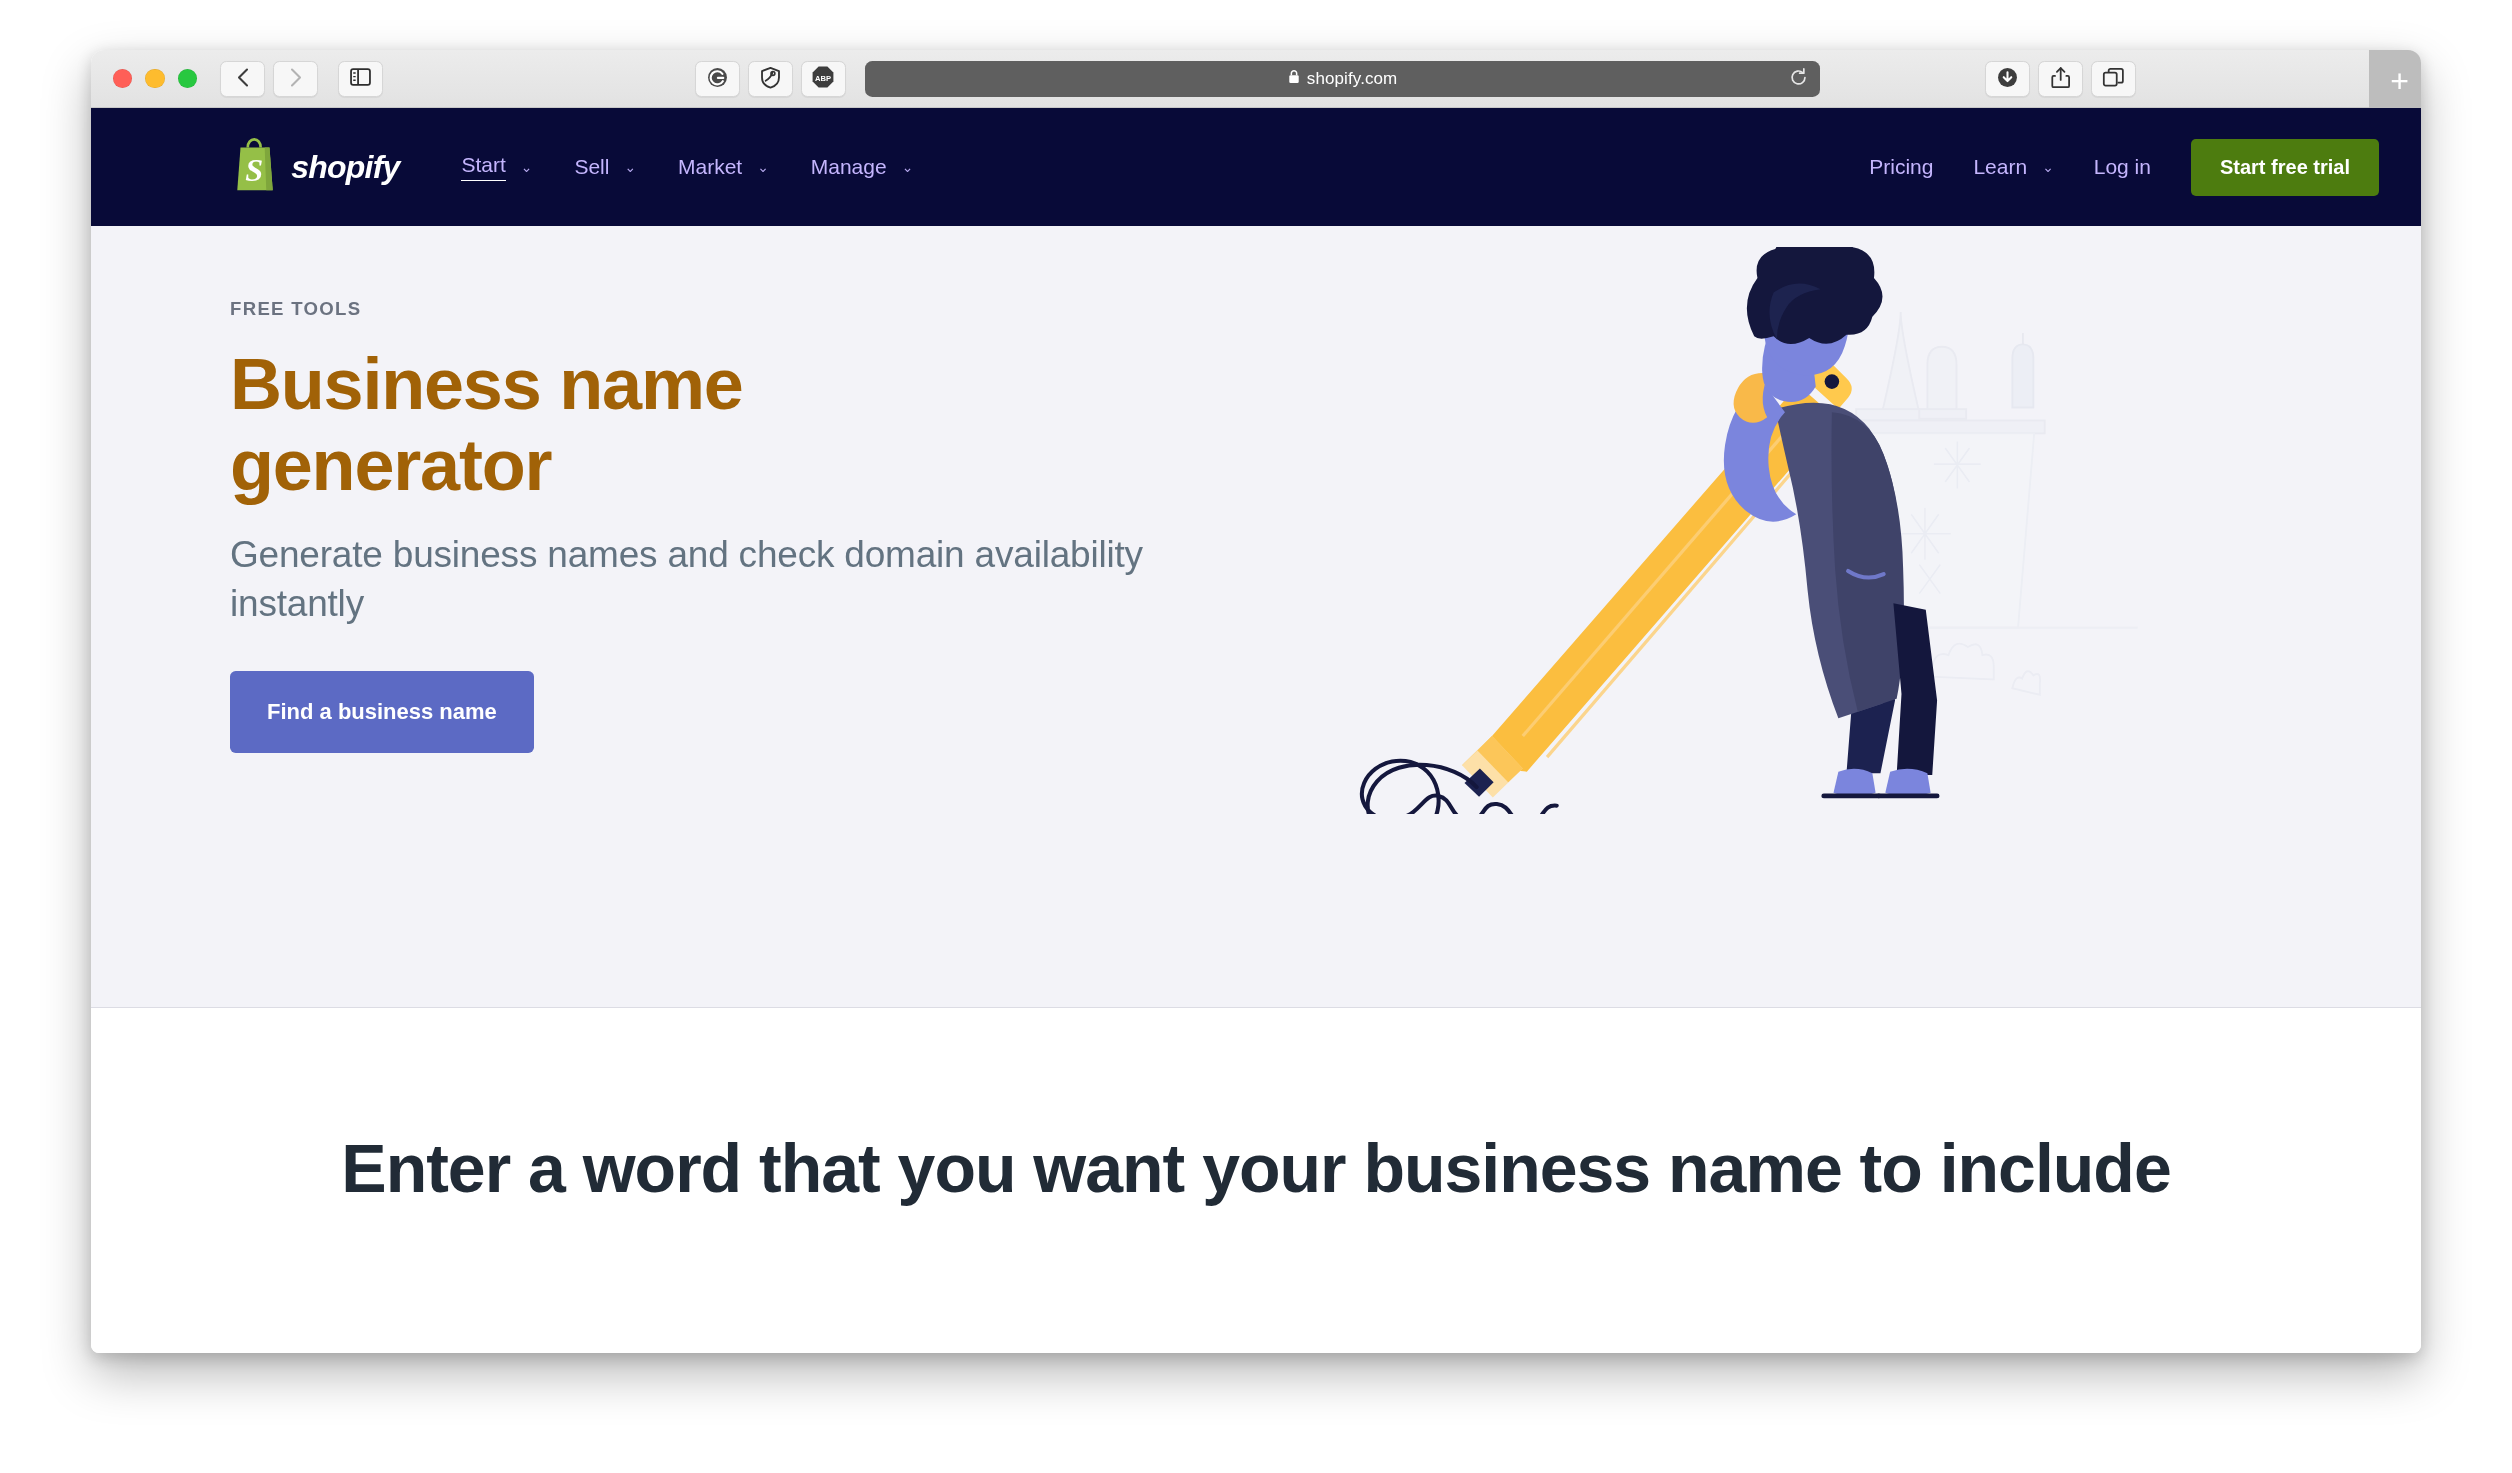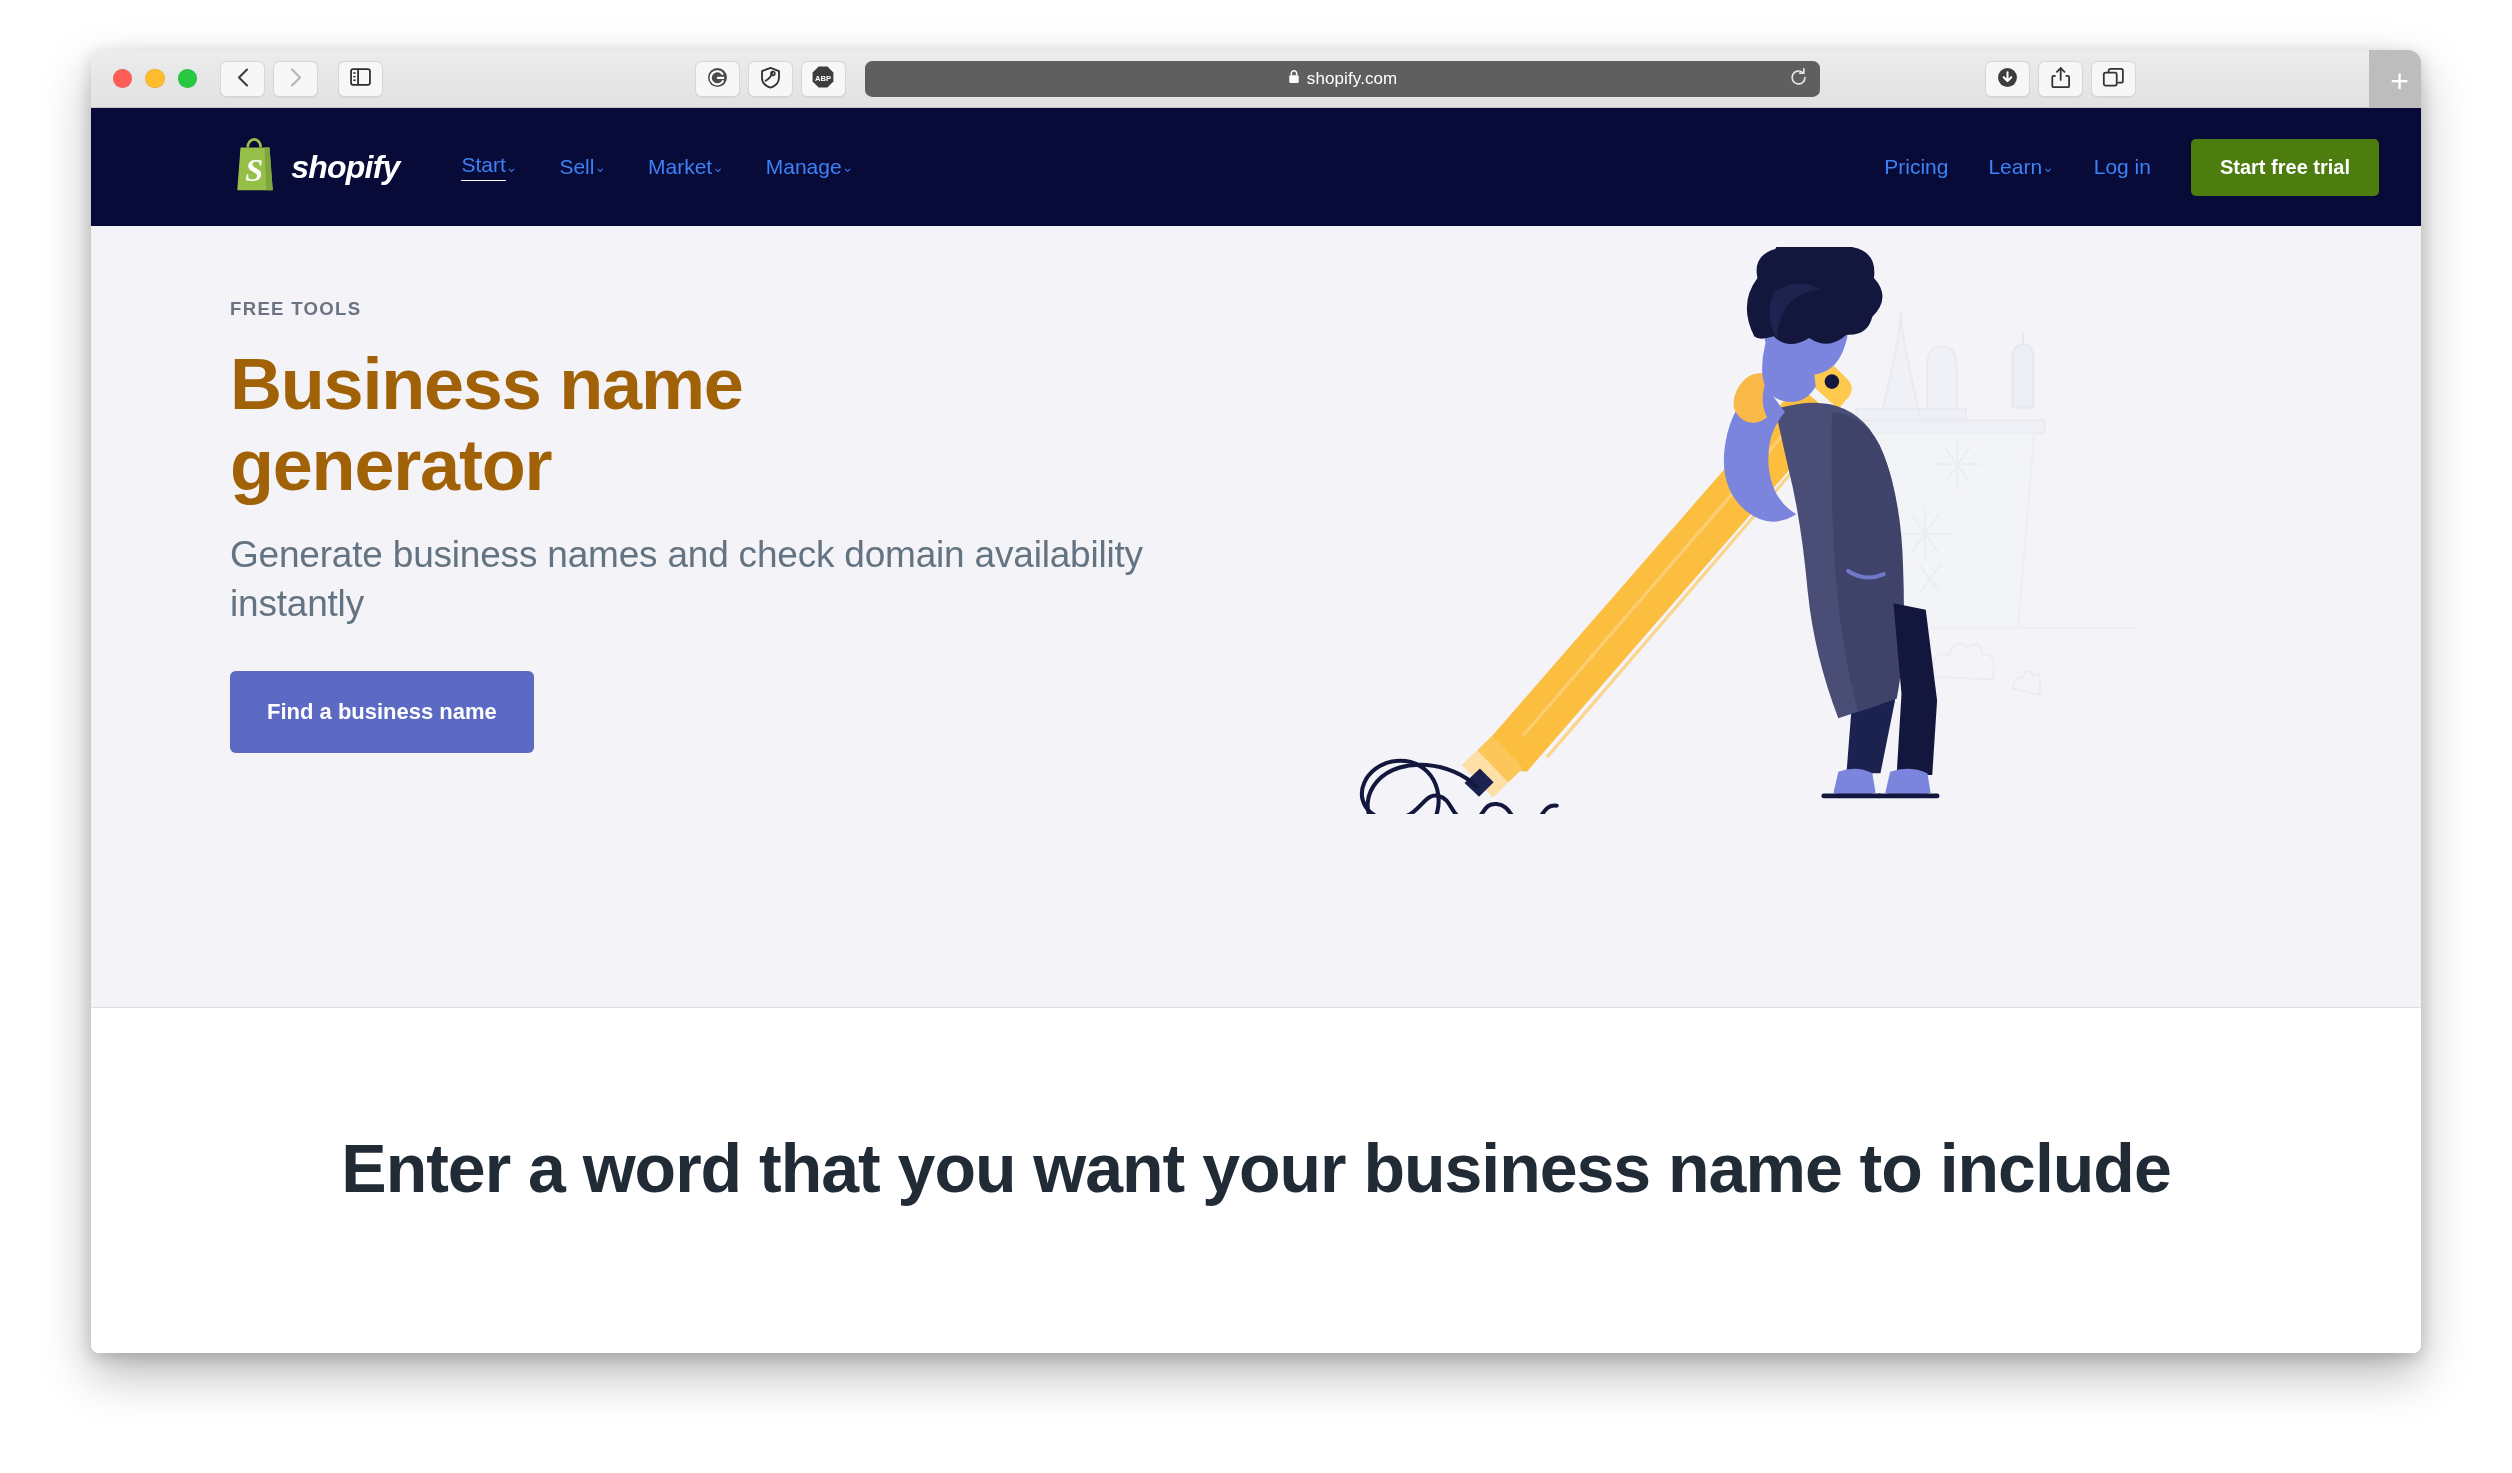--- a/index.html
+++ b/index.html
@@ -93,22 +93,22 @@
     display:flex; align-items:center;
     padding:0 42px 0 139px;
   }
   #brand { display:flex; align-items:center; gap:11.3px; }
   #brand-wordmark {
     color:#ffffff; font-size:32px; font-weight:bold;
     font-style:italic; letter-spacing:-0.8px;
   }
   #primary-nav { display:flex; align-items:center; gap:42px; margin-left:62px; }
   .nav-item {
-    color:#3b82f6; font-size:21px;
-    display:flex; align-items:center; gap:0; white-space:nowrap;
+    color:#c4b5fd; font-size:21px;
+    display:flex; align-items:center; gap:15px; white-space:nowrap;
   }
   .nav-item .nav-label.active { border-bottom:1.6px solid #ffffff; padding-bottom:2.4px; }
   .chev { font-size:13.8px; opacity:.95; }
 
   #secondary-nav { margin-left:auto; display:flex; align-items:center; gap:40px; }
   #cta-trial {
     background:#4d7c0f; color:#fff;
     font-size:20px; font-weight:bold;
     padding:17px 29px; border-radius:4.9px;
     white-space:nowrap;

